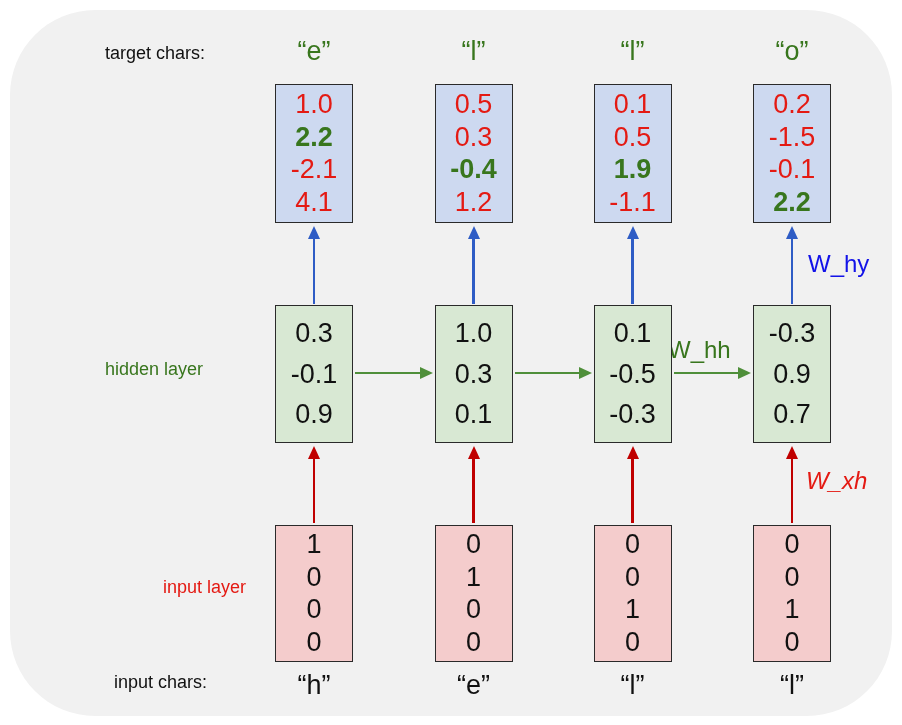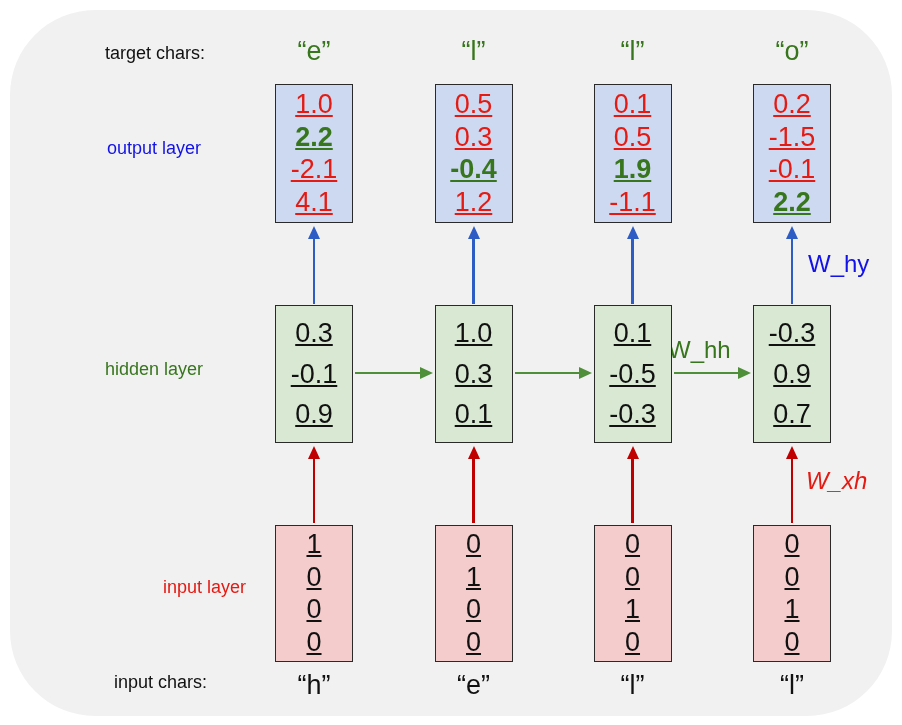--- a/index.html
+++ b/index.html
@@ -21,21 +21,21 @@
   .weight-label{position:absolute;font-size:24px;white-space:nowrap;}
   .char-label{position:absolute;width:110px;text-align:center;font-size:27px;}
   .target-char{color:var(--green-text);}
   .input-char{color:var(--black-text);}
   .box{position:absolute;width:78px;border:1.5px solid var(--box-border);
        box-sizing:border-box;display:flex;flex-direction:column;
        justify-content:space-evenly;align-items:center;font-size:27px;}
   .output-box{background:var(--output-fill);}
   .hidden-box{background:var(--hidden-fill);}
   .input-box{background:var(--input-fill);}
-  .val{line-height:1;display:block;text-decoration:underline;}
+  .val{line-height:1;display:block;}
   .out-val{color:var(--red-text);}
   .out-val.hl{color:var(--green-text);font-weight:bold;}
   .blk-val{color:var(--black-text);}
   .varrow{position:absolute;width:14px;}
   .varrow .shaft{position:absolute;left:5.75px;top:10px;bottom:0;width:2.5px;}
   .varrow .head{position:absolute;left:1px;top:0;width:0;height:0;
     border-left:6px solid transparent;border-right:6px solid transparent;}
   .varrow.blue .shaft{background:var(--blue-arrow);}
   .varrow.blue .head{border-bottom:13px solid var(--blue-arrow);}
   .varrow.red .shaft{background:var(--red-arrow);}
@@ -47,21 +47,20 @@
     border-left:13px solid var(--green-arrow);}
 </style>
 </head>
 <body>
 
 <div class="canvas">
   <div class="panel" id="panel">
 
     <div class="side-label lbl-black" style="left:95px;top:33px;">target chars:</div>
 
-    <div class="side-label lbl-blue" style="left:97px;top:128px;">output layer</div>
 
     <div class="side-label lbl-green" style="left:95px;top:349px;">hidden layer</div>
 
     <div class="side-label lbl-red" style="left:117px;top:567px;margin-left:36px;">input layer</div>
 
     <div class="side-label lbl-black" style="left:104px;top:662px;">input chars:</div>
 
     <div class="weight-label lbl-blue" style="left:798px;top:240px;">W_hy</div>
 
     <div class="weight-label lbl-green" style="left:658px;top:326px;">W_hh</div>

